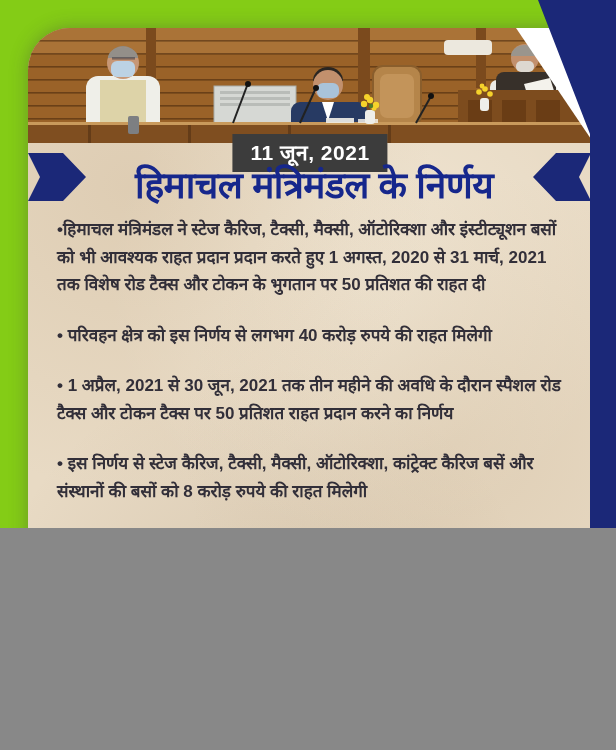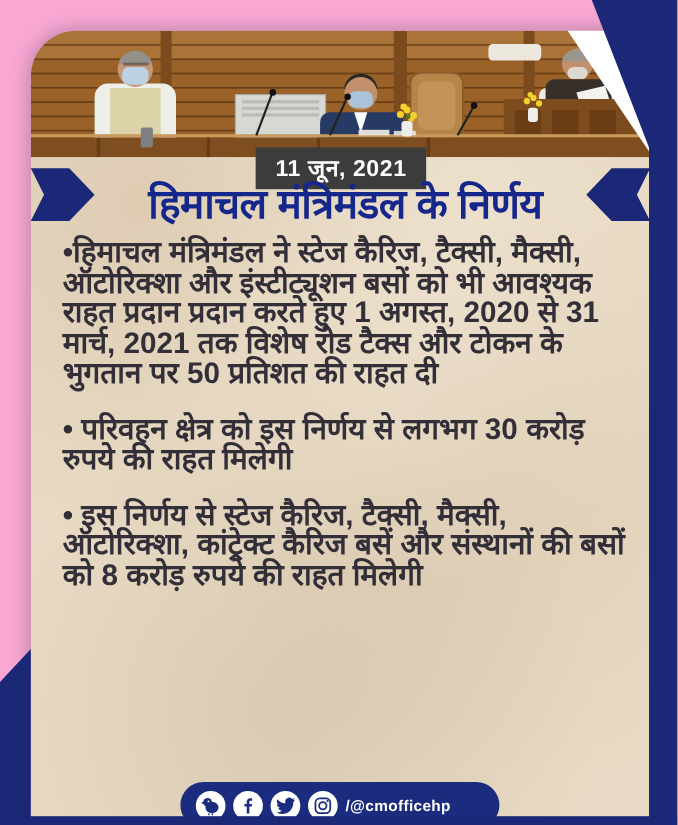--- a/index.html
+++ b/index.html
@@ -1,17 +1,17 @@
 <!DOCTYPE html>
 <html><head>
 <meta charset="utf-8">
 <style>
   html,body{margin:0;padding:0;}
   body{font-family:"Liberation Sans","DejaVu Sans",sans-serif;background:#888;}
-  .page{position:relative;width:616px;height:750px;background:#f9a8d4;overflow:hidden;margin:0 auto;}
+  .page{position:relative;width:616px;height:528px;background:#84cc16;overflow:hidden;margin:0 auto;}
 
   
   .card{
     position:absolute;left:28px;top:28px;width:563px;height:717px;
     background-color:#e8dac4;
     background-image:
       radial-gradient(circle at 18% 22%, rgba(182,152,112,.20), transparent 42%),
       radial-gradient(circle at 76% 58%, rgba(176,146,106,.16), transparent 46%),
       radial-gradient(circle at 42% 86%, rgba(125,98,66,.14), transparent 40%),
       radial-gradient(circle at 60% 35%, rgba(255,250,238,.35), transparent 45%);
@@ -41,21 +41,21 @@
   .title{
     position:absolute;left:314px;top:158px;transform:translateX(-50%);
     color:#16278c;font-size:37px;font-weight:800;letter-spacing:-.5px;
     white-space:nowrap;
   }
 
   
   .bullets{position:absolute;left:57px;top:216px;width:516px;}
   .bullets p{
     margin:0 0 23px 0;color:#322f39;
-    font-size:27px;line-height:27.5px;font-weight:600;
+    font-size:17px;line-height:27.5px;font-weight:600;
   }
 
   
   .social-bar{
     position:absolute;left:164px;top:711px;height:42px;width:290px;
     background:#1b2b7e;border-radius:21px;
     display:flex;align-items:center;gap:7px;padding:0 14px;box-sizing:border-box;
   }
   .social-circle{
     width:27px;height:27px;border-radius:50%;background:#ffffff;
@@ -163,21 +163,22 @@
       </svg>
     </div>
   </div>
 
   <div class="date-badge">11 जून, 2021</div>
 
   <div class="title">हिमाचल मंत्रिमंडल के निर्णय</div>
 
   <div class="bullets">
     <p>•हिमाचल मंत्रिमंडल ने स्टेज कैरिज, टैक्सी, मैक्सी, ऑटोरिक्शा और इंस्टीट्यूशन बसों को भी आवश्यक राहत प्रदान प्रदान करते हुए 1 अगस्त, 2020 से 31 मार्च, 2021 तक विशेष रोड टैक्स और टोकन के भुगतान पर 50 प्रतिशत की राहत दी</p>
-    <p>• परिवहन क्षेत्र को इस निर्णय से लगभग 30 करोड़ रुपये की राहत मिलेगी</p>
+    <p>• परिवहन क्षेत्र को इस निर्णय से लगभग 40 करोड़ रुपये की राहत मिलेगी</p>
+    <p>• 1 अप्रैल, 2021 से 30 जून, 2021 तक तीन महीने की अवधि के दौरान स्पैशल रोड टैक्स और टोकन टैक्स पर 50 प्रतिशत राहत प्रदान करने का निर्णय</p>
     <p>• इस निर्णय से स्टेज कैरिज, टैक्सी, मैक्सी, ऑटोरिक्शा, कांट्रेक्ट कैरिज बसें और संस्थानों की बसों को 8 करोड़ रुपये की राहत मिलेगी</p>
   </div>
 
   <div class="social-bar">
     <span class="social-circle">
       <svg width="19" height="19" viewBox="0 0 24 24">
         <ellipse cx="13.5" cy="14" rx="7.5" ry="6.5" fill="#1b2b7e"></ellipse>
         <circle cx="8.5" cy="8" r="5" fill="#1b2b7e"></circle>
         <polygon points="4.5,6.5 1,9 5.5,10.5" fill="#1b2b7e"></polygon>
         <circle cx="9.5" cy="7" r="1.1" fill="#ffffff"></circle>

